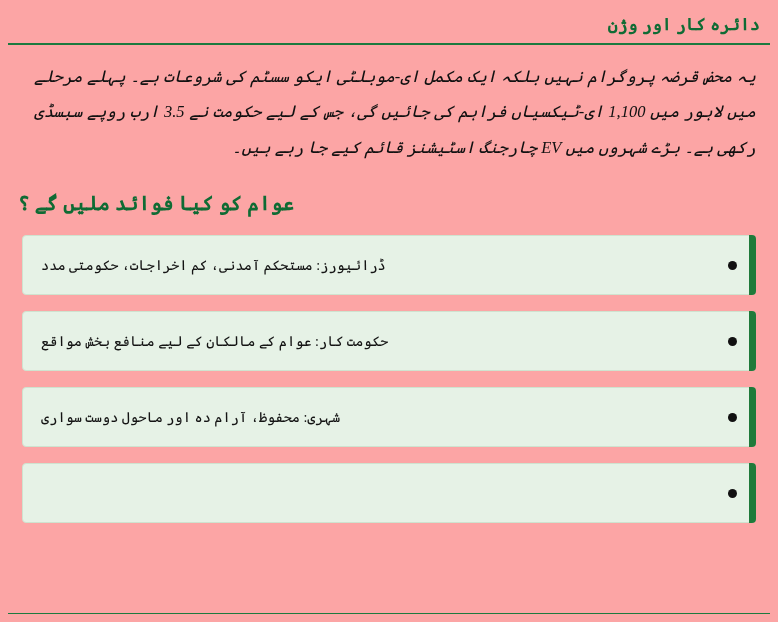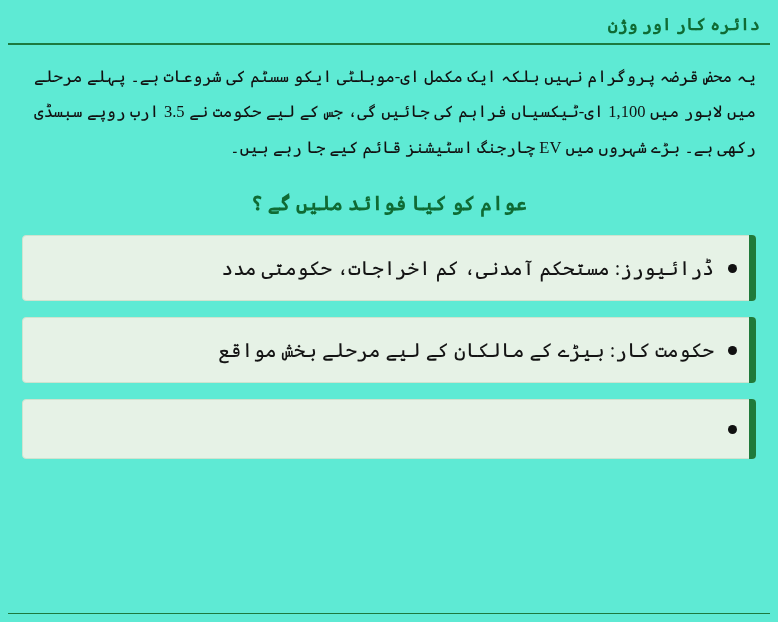--- a/index.html
+++ b/index.html
@@ -12,21 +12,21 @@
     height: 630px;
     font-family: "Liberation Serif", "DejaVu Serif", serif;
     color: #1a1a1a;
     overflow: hidden;
   }
   .page {
     width: 778px;
     height: 622px;
     position: relative;
     box-sizing: border-box;
-    background: #5eead4;
+    background: #fca5a5;
   }
 
   
   .section-heading {
     text-align: right;
     color: #0f6b34;
     font-weight: bold;
     font-size: 17px;
     direction: rtl;
     padding: 14px 18px 8px 18px;
@@ -40,25 +40,26 @@
 
   
   .para-block {
     direction: rtl;
     text-align: justify;
     text-align-last: right;
     font-size: 16.5px;
     line-height: 2.15;
     padding: 14px 22px 10px 34px;
     color: #111111;
+    font-style: italic;
   }
 
   
   .section-heading-2 {
-    text-align: center;
+    text-align: left;
     color: #0f6b34;
     font-weight: bold;
     font-size: 20px;
     direction: rtl;
     padding: 16px 18px 10px 18px;
   }
 
   
   .cards {
     padding: 10px 14px 0 14px;
@@ -91,25 +92,25 @@
   .bullet-dot {
     width: 9px;
     height: 9px;
     border-radius: 50%;
     background: #111111;
     flex: 0 0 auto;
     margin-left: 14px;
     margin-right: 8px;
   }
   .card-text {
-    font-size: 20px;
+    font-size: 14px;
     line-height: 1.8;
     color: #141414;
     direction: rtl;
-    text-align: right;
+    text-align: left;
     flex: 1 1 auto;
   }
   .card-text .label {
     font-weight: normal;
   }
 
   
   .footer-rule {
     position: absolute;
     left: 8px;
@@ -139,24 +140,31 @@
       <div class="card-text">
         <span class="label">ڈرائیورز:</span>
         <span>مستحکم آمدنی، کم اخراجات، حکومتی مدد</span>
       </div>
     </div>
 
     <div class="card">
       <span class="bullet-dot"></span>
       <div class="card-text">
         <span class="label">حکومت کار:</span>
-        <span>بیڑے کے مالکان کے لیے مرحلے بخش مواقع</span>
+        <span>عوام کے مالکان کے لیے منافع بخش مواقع</span>
       </div>
     </div>
 
+    <div class="card">
+      <span class="bullet-dot"></span>
+      <div class="card-text">
+        <span class="label">شہری:</span>
+        <span>محفوظ، آرام دہ اور ماحول دوست سواری</span>
+      </div>
+    </div>
 
     <div class="card">
       <span class="bullet-dot"></span>
     </div>
 
   </div>
 
   <div class="footer-rule"></div>
 </div>
 

